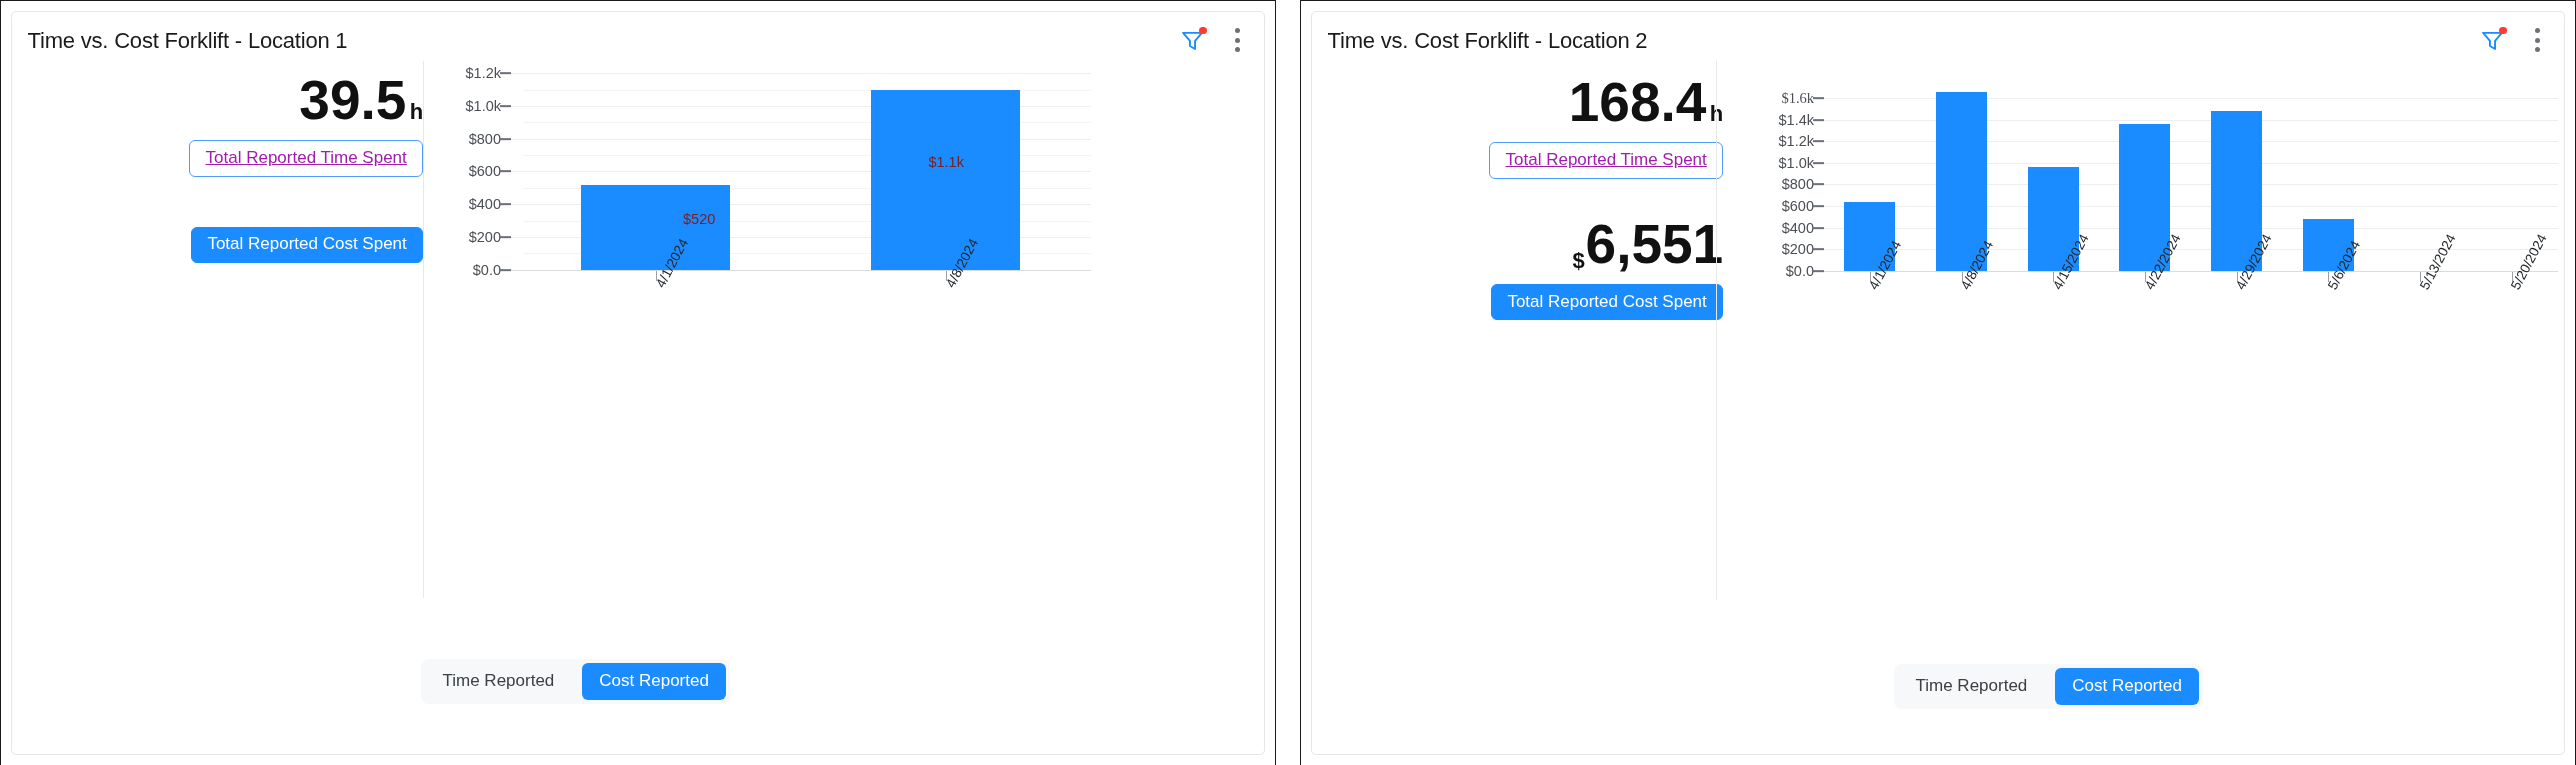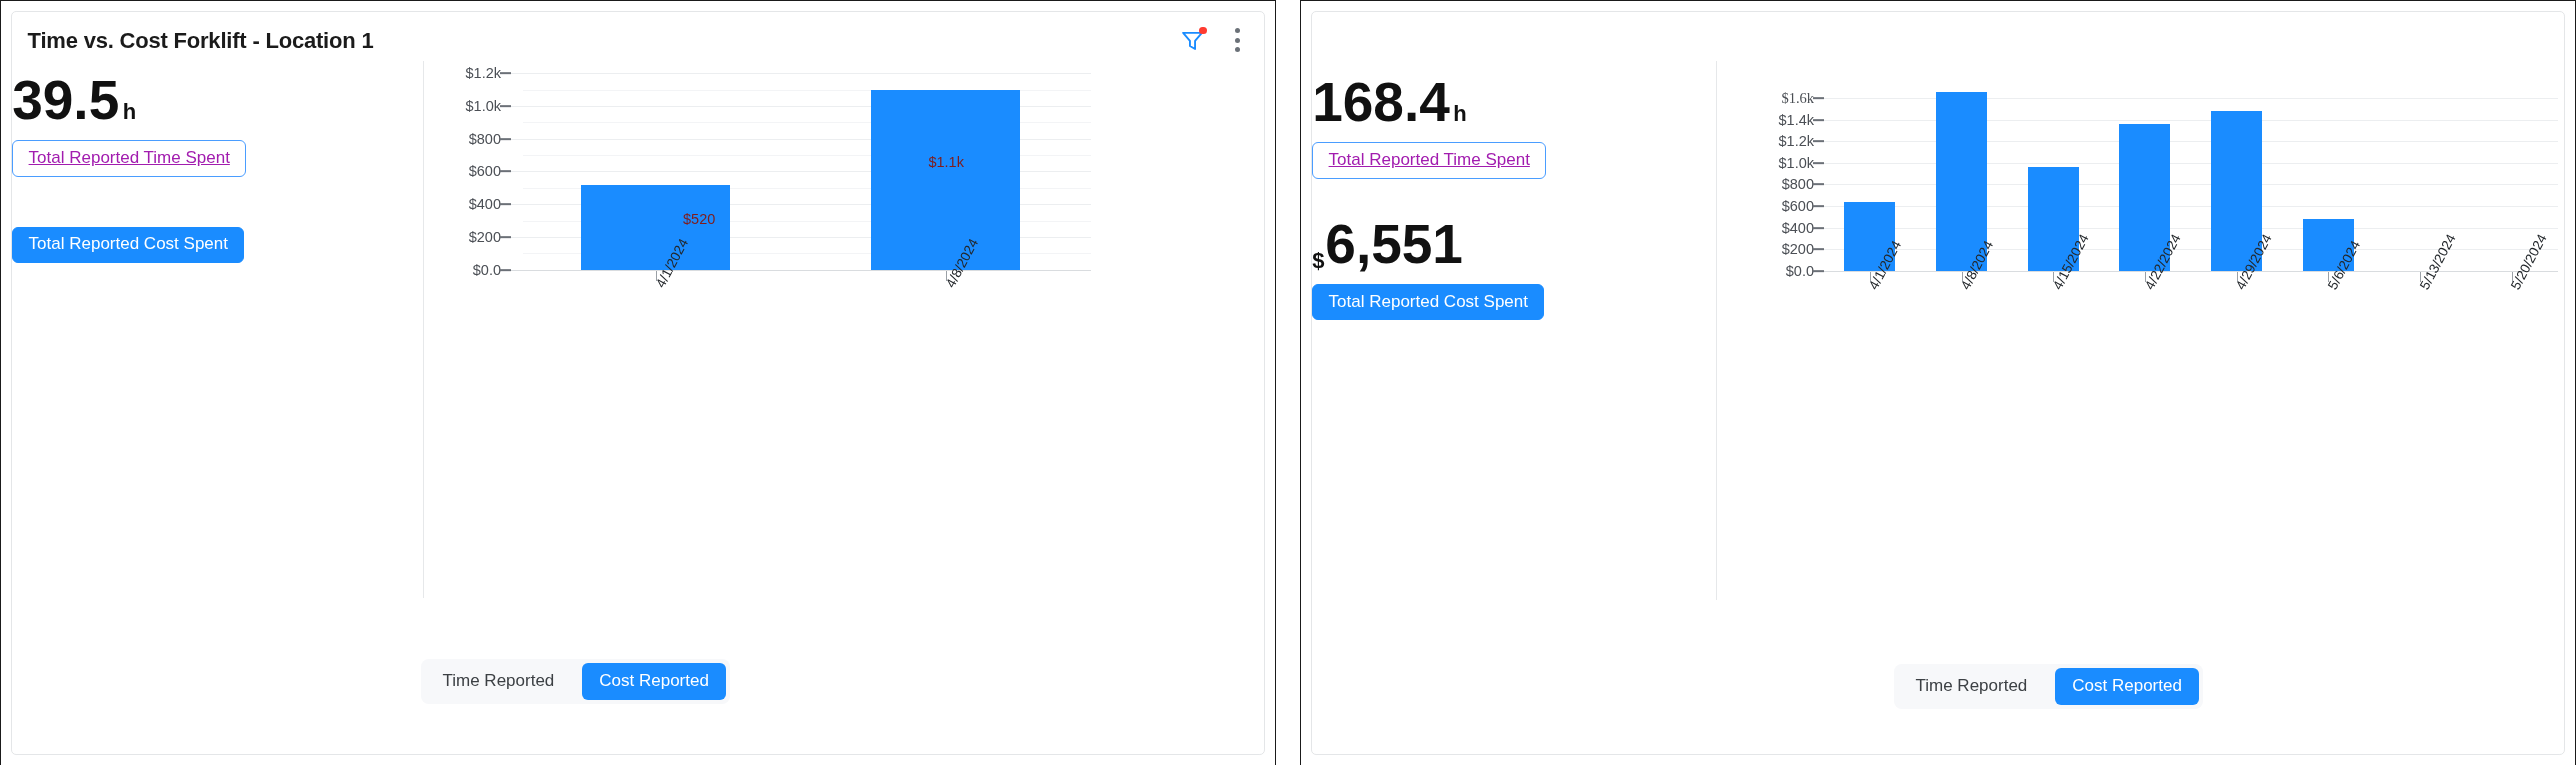--- a/index.html
+++ b/index.html
@@ -38,21 +38,20 @@
     left: 0; top: 0; right: 0; height: 53px;
     display: flex; align-items: center;
   }
   .card-title {
     position: absolute;
     left: 15.4px; top: 15.4px;
     font-size: 22px;
     color: #1b1b1b;
     letter-spacing: -0.2px;
     white-space: nowrap;
-    font-weight: bold;
   }
   .header-tools {
     position: absolute;
     right: 15.4px; top: 13.6px;
     display: flex; align-items: center; gap: 19px;
   }
   .filter-icon { position: relative; width: 29px; height: 29px; cursor: pointer; }
   .filter-icon svg { display: block; }
   .filter-badge {
     position: absolute; right: 0.9px; top: 0.9px;
@@ -61,21 +60,21 @@
   }
   .kebab { width: 22px; height: 29px; display: flex; flex-direction: column;
            align-items: center; justify-content: center; gap: 4.3px; cursor: pointer; }
   .kebab i { width: 5.1px; height: 5.1px; border-radius: 50%; background: #6b7178; display: block; }
 
   
   .kpi-col {
     position: absolute;
     left: 0; top: 53px; width: 411px;
   }
-  .kpi-block { text-align: left; }
+  .kpi-block { text-align: right; }
   .kpi-value {
     font-size: 55px; font-weight: 700; color: #111111;
     line-height: 1.0; white-space: nowrap;
   }
   .kpi-value .unit-suffix { font-size: 22px; font-weight: 700; margin-left: 3.4px; }
   .kpi-value .unit-prefix { font-size: 22px; font-weight: 700; margin-right: 0.9px; vertical-align: -5.1px; }
   .kpi-btn {
     display: inline-block;
     margin-top: 12px;
     padding: 6.8px 15.4px 7.7px;
@@ -243,20 +242,36 @@
         <div class="toggle-btn inactive">Time Reported</div>
         <div class="toggle-btn active">Cost Reported</div>
       </div>
 
     </div>
   </div>
 
   <div class="panel panel-right">
     <div class="card">
 
+      <div class="card-header">
+        <div class="card-title">Time vs. Cost Forklift - Location 2</div>
+        <div class="header-tools">
+          <div class="filter-icon">
+            <svg width="29" height="29" viewBox="0 0 34 34">
+              <path d="M6 8 H28 L20 17.5 V27 L14 23.5 V17.5 Z" fill="none" stroke="#1a8cff" stroke-width="2.2" stroke-linejoin="round"></path>
+            </svg>
+            <span class="filter-badge"></span>
+          </div>
+          <div class="kebab">
+            <i></i>
+            <i></i>
+            <i></i>
+          </div>
+        </div>
+      </div>
 
       <div class="kpi-col" style="top:63px;">
         <div class="kpi-block">
           <div class="kpi-value">
             <span>168.4</span><span class="unit-suffix">h</span>
           </div>
           <div class="kpi-btn outline">Total Reported Time Spent</div>
         </div>
         <div class="kpi-gap"></div>
         <div class="kpi-block">

